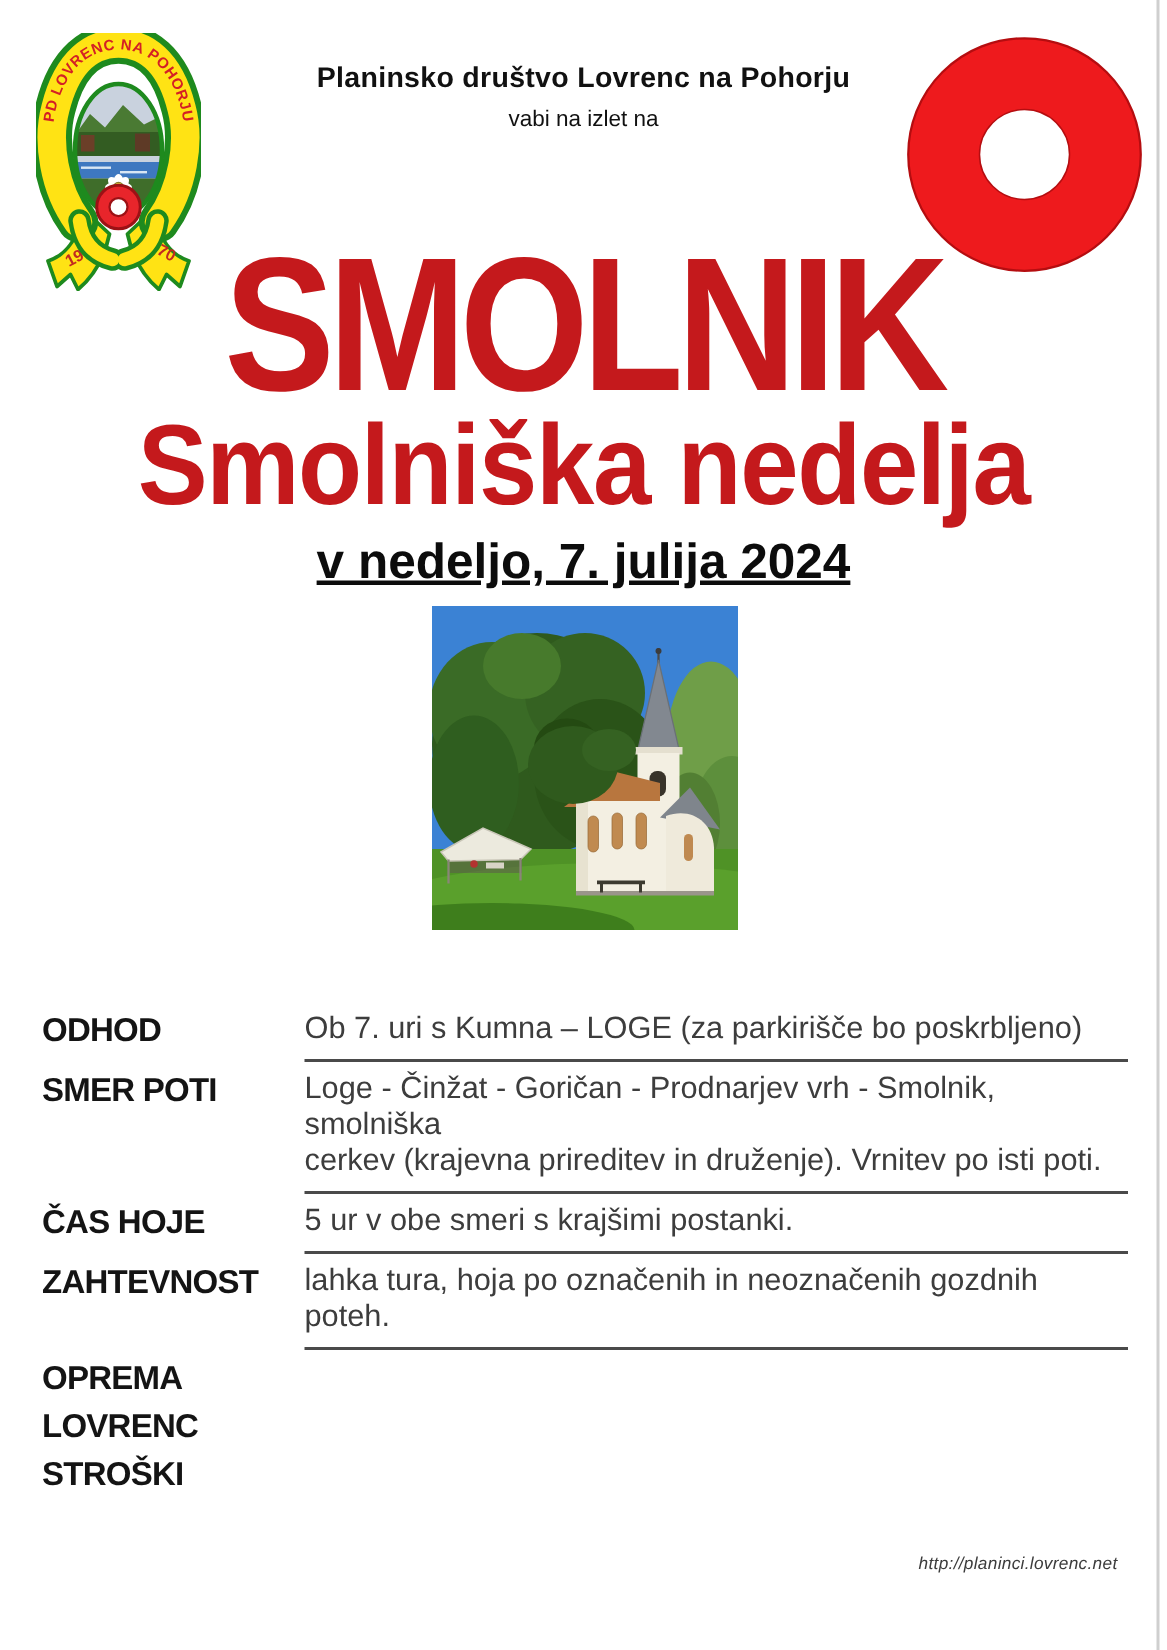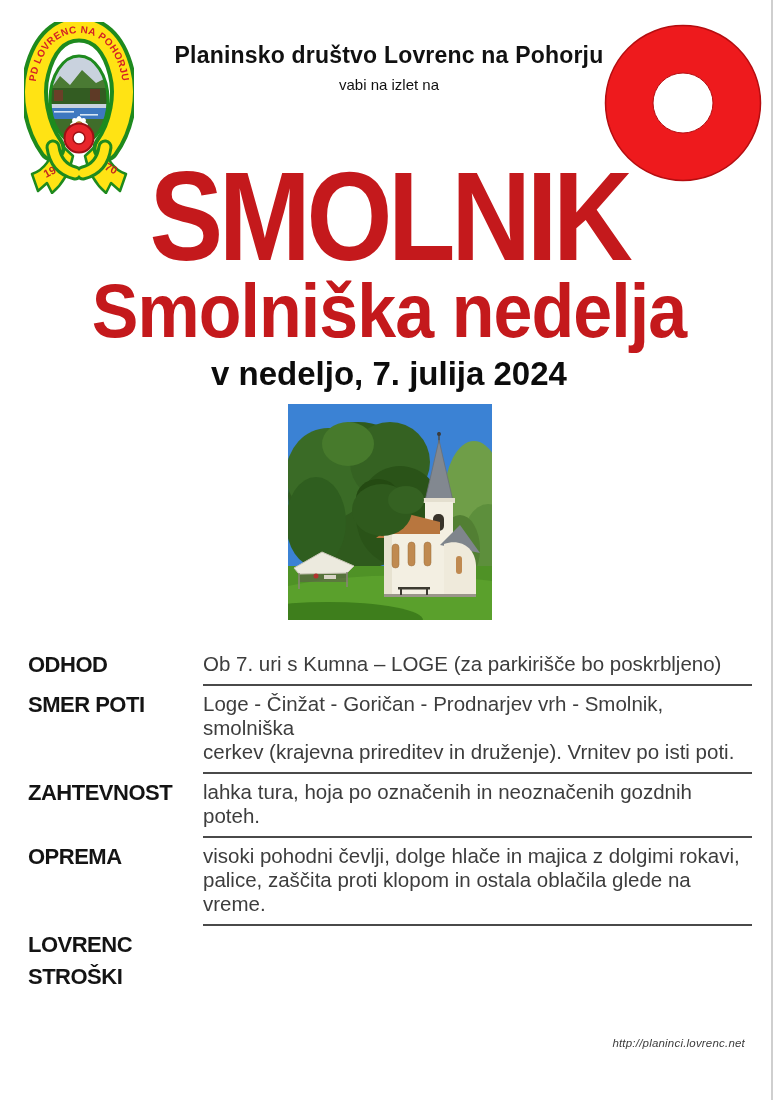--- a/index.html
+++ b/index.html
@@ -10,48 +10,48 @@
     overflow:hidden; margin:0 auto;
   }
   .page-edge {
     position:absolute; left:771px; top:0; width:2px; height:1100px;
     background:#cfcfcf;
   }
   
   .logo { position:absolute; left:24px; top:22px; width:110px; height:172px; }
   
   .hdr { position:absolute; left:0; top:42px; width:778px; text-align:center; color:#111; }
-  .hdr .club { font-size:23px; font-weight:bold; letter-spacing:0.2px; }
+  .hdr .club { font-size:19px; font-weight:bold; letter-spacing:0.2px; }
   .hdr .invite { font-size:15px; margin-top:7px; }
   
   .donut { position:absolute; left:604px; top:24px; width:158px; height:158px; }
   
   .title {
     position:absolute; left:0; top:153px; width:778px; text-align:center;
     font-weight:bold; font-size:127px; line-height:1;
     color:var(--title-red,#c4191c); letter-spacing:-5px;
     transform:scaleX(0.87); transform-origin:center;
     white-space:nowrap;
   }
   .subtitle {
     position:absolute; left:0; top:273px; width:778px; text-align:center;
     font-weight:bold; font-size:76px; line-height:1;
     color:var(--title-red,#c4191c); letter-spacing:-1px;
     transform:scaleX(0.92); transform-origin:center;
     white-space:nowrap;
   }
   .dateline {
     position:absolute; left:0; top:355px; width:778px; text-align:center;
-    font-weight:bold; font-size:33px; color:#0c0c0c; white-space:nowrap;
+    font-weight:bold; font-size:33px; color:#0c0c0c; white-space:nowrap;text-decoration:underline;
   }
   
   .photo { position:absolute; left:288px; top:404px; width:204px; height:216px; }
   .photo svg { display:block; }
   
-  .details { position:absolute; left:28px; top:646px; width:724px; }
+  .details { position:absolute; left:28px; top:668px; width:724px; }
   .row { display:flex; align-items:flex-start; }
   .lab {
     width:147px; flex:0 0 147px; font-weight:bold; font-size:22px;
     letter-spacing:-0.5px; color:#141414; padding-top:6px;
   }
   .val {
     flex:1; font-size:20.5px; line-height:24px; color:#3d3d3d;
     padding:6px 0 8px 0; border-bottom:2px solid #4a4a4a;margin-left:28px;
   }
   
@@ -195,31 +195,33 @@
         </div>
       </div>
       <div class="row">
         <div class="lab">SMER POTI</div>
         <div class="val">
           <div>Loge - Činžat - Goričan - Prodnarjev vrh - Smolnik, smolniška</div>
           <div>cerkev (krajevna prireditev in druženje). Vrnitev po isti poti.</div>
         </div>
       </div>
       <div class="row">
+        <div class="lab">ČAS HOJE</div>
+        <div class="val">
+          <div>5 ur v obe smeri s krajšimi postanki.</div>
+        </div>
+      </div>
+      <div class="row">
         <div class="lab">ZAHTEVNOST</div>
         <div class="val">
           <div>lahka tura, hoja po označenih in neoznačenih gozdnih poteh.</div>
         </div>
       </div>
       <div class="row">
         <div class="lab">OPREMA</div>
-        <div class="val">
-          <div>visoki pohodni čevlji, dolge hlače in majica z dolgimi rokavi,</div>
-          <div>palice, zaščita proti klopom in ostala oblačila glede na vreme.</div>
-        </div>
       </div>
       <div class="row">
         <div class="lab">LOVRENC</div>
       </div>
       <div class="row">
         <div class="lab">STROŠKI</div>
       </div>
     </div>
 
   <div class="footer-url">http://planinci.lovrenc.net</div>

